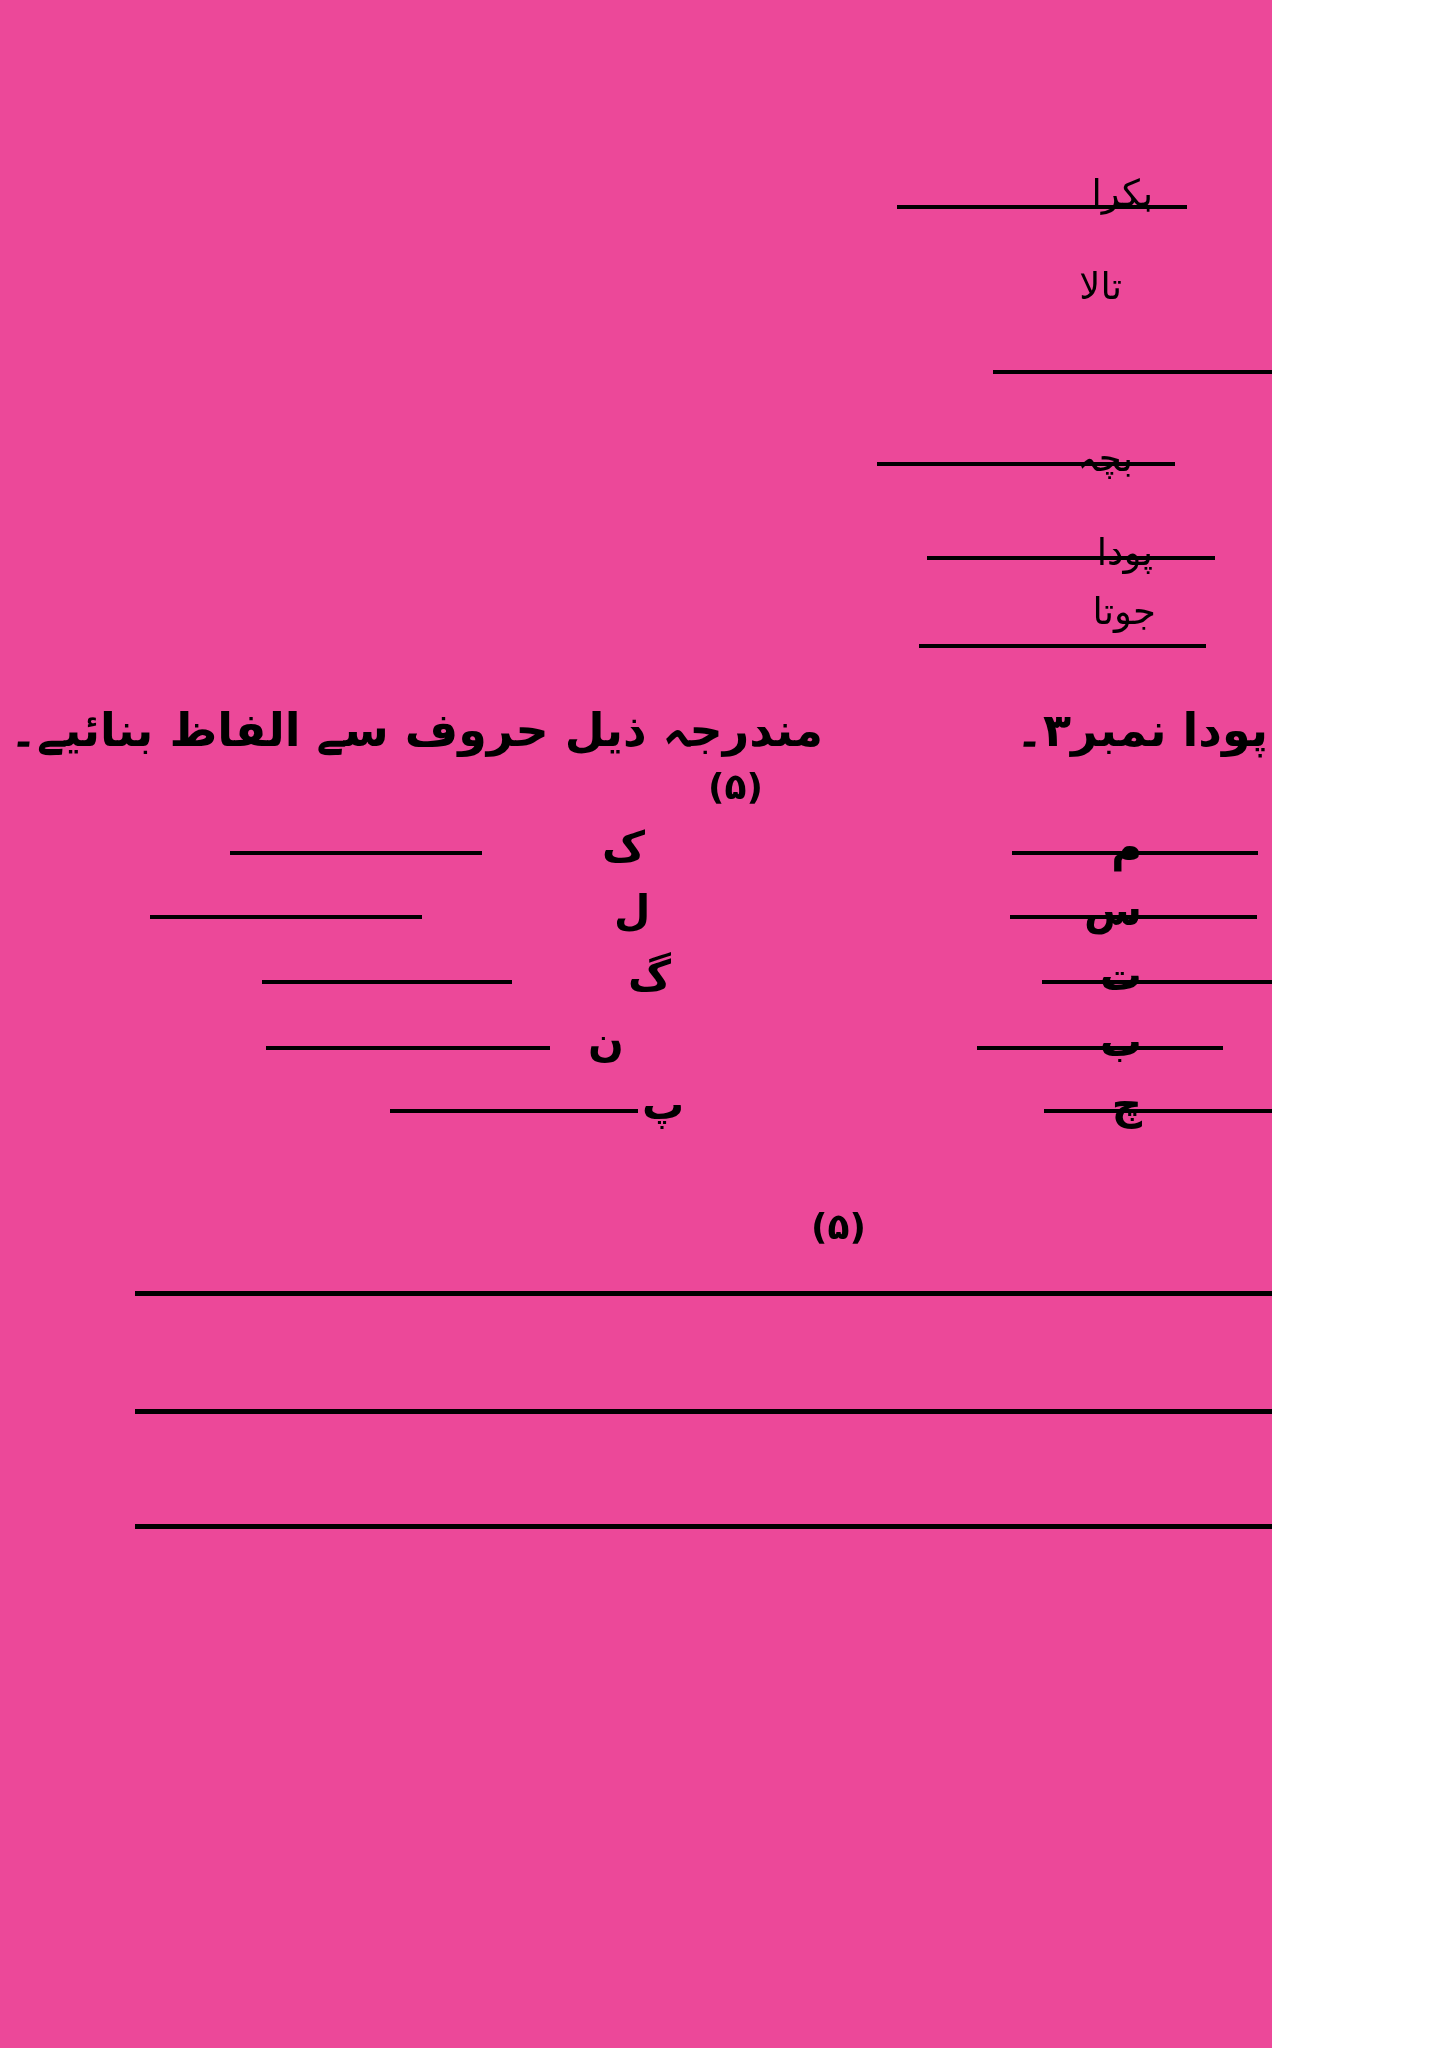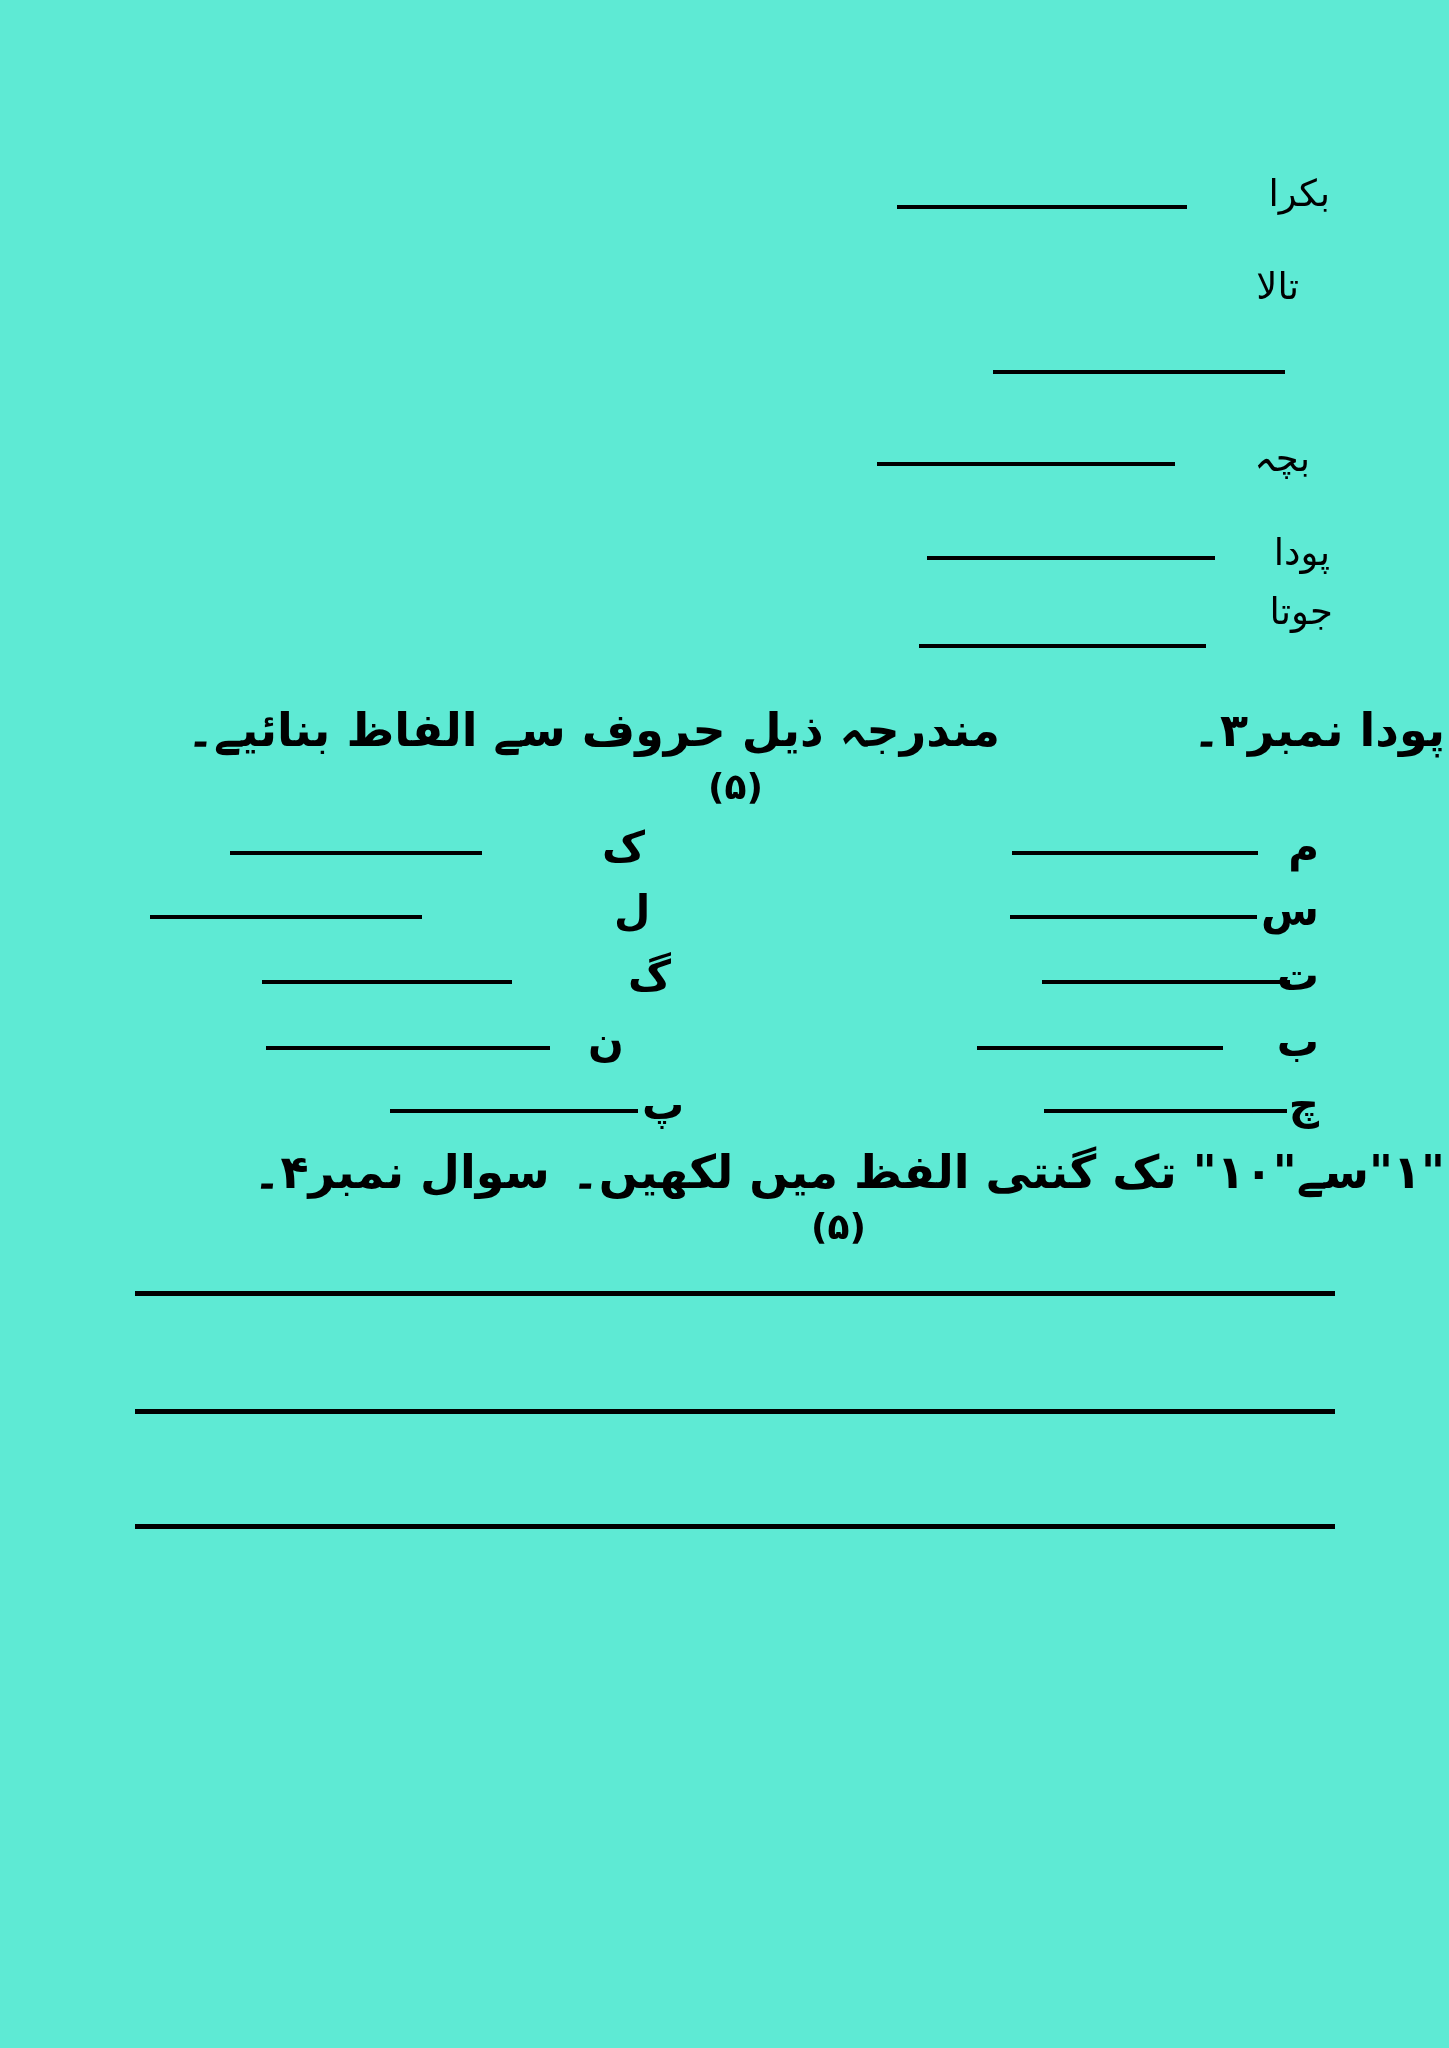--- a/index.html
+++ b/index.html
@@ -1,20 +1,20 @@
 <!DOCTYPE html>
 <html><head>
 <meta charset="utf-8">
 <style>
   html, body { margin: 0; padding: 0; background: #ffffff; }
   .page {
     position: relative;
-    width: 1449px;
+    width: 1272px;
     height: 2048px;
-    background: #5eead4;
+    background: #ec4899;
     color: #000000;
     font-family: "DejaVu Sans", sans-serif;
     overflow: hidden;
   }
   .t { position: absolute; white-space: nowrap; direction: rtl; unicode-bidi: plaintext; }
   .word   { font-size: 37px; }
   .head   { font-size: 46px; font-weight: bold; }
   .marks  { font-size: 36px; font-weight: bold; }
   .letter { font-size: 42px; font-weight: bold; }
   .line   { position: absolute; background: #000000; height: 4px; }
@@ -63,23 +63,19 @@
   <div class="t letter" style="right:130px; top:1017px;">ب</div>
   <div class="line" style="left:977px; width:246px; top:1046px;"></div>
   <div class="t letter" style="left:588px; top:1017px;">ن</div>
   <div class="line" style="left:266px; width:284px; top:1046px;"></div>
 
   <div class="t letter" style="right:130px; top:1080px;">چ</div>
   <div class="line" style="left:1044px; width:243px; top:1109px;"></div>
   <div class="t letter" style="left:642px; top:1080px;">پ</div>
   <div class="line" style="left:390px; width:248px; top:1109px;"></div>
 
-  <div class="t head q4row" style="right:4px; top:1145px;">
-    <span>سوال نمبر۴۔</span>
-    <span>"۱"سے"۱۰" تک گنتی الفظ میں لکھیں۔</span>
-  </div>
   <div class="t marks" style="left:811px; top:1206px;">(۵)</div>
 
   <div class="line thick" style="left:135px; width:1200px; top:1291px;"></div>
   <div class="line thick" style="left:135px; width:1200px; top:1409px;"></div>
   <div class="line thick" style="left:135px; width:1200px; top:1524px;"></div>
 
 </div>
 
 </body></html>

